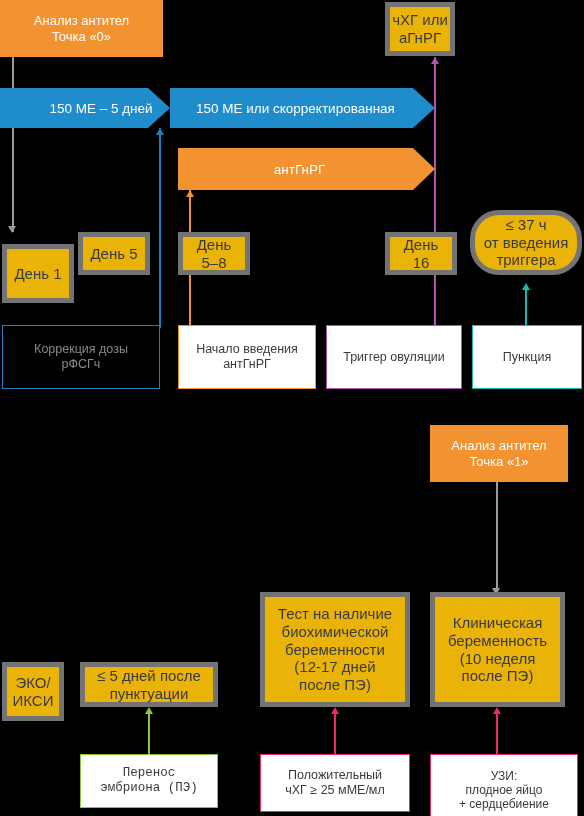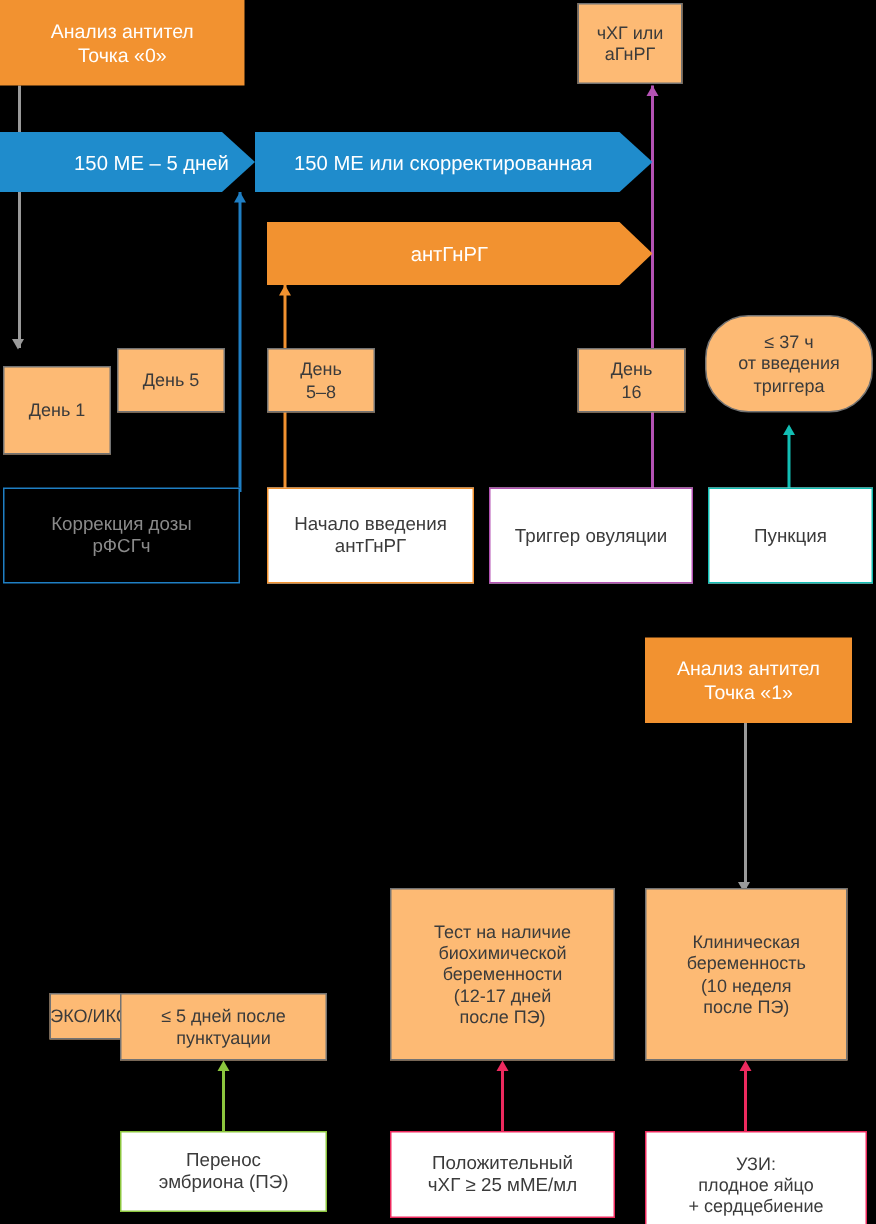--- a/index.html
+++ b/index.html
@@ -12,21 +12,21 @@
 
   
   .node{position:absolute;box-sizing:border-box;display:flex;
         align-items:center;justify-content:center;text-align:center;
         line-height:1.18;}
 
   
   .banner{background:#F29230;color:#ffffff;font-size:13px;}
 
   
-  .wbox{background:#fdba74;border:1px solid #737373;color:#3B3B3B;font-size:12px;}
+  .wbox{background:#eab308;border:5px solid #737373;color:#3B3B3B;font-size:15px;}
 
   
   .cbox{background:#FFFFFF;color:#3B3B3B;font-size:12.5px;border:1.5px solid #888;}
 
   
   .dbox{background:#000;color:#8A8A8A;font-size:12.5px;border:1.5px solid #1F7FC4;}
 
   
   .chev{position:absolute;display:flex;align-items:center;justify-content:center;
         color:#fff;font-size:13.5px;text-align:center;box-sizing:border-box;}
@@ -151,31 +151,31 @@
     <span>после ПЭ)</span>
   </div>
 
   <div class="node wbox" style="left:430px;top:592px;width:135px;height:115px;flex-direction:column;">
     <span>Клиническая</span>
     <span>беременность</span>
     <span>(10 неделя</span>
     <span>после ПЭ)</span>
   </div>
 
-  <div class="node wbox" style="left:2px;top:662px;width:62px;height:31px;flex-direction:row;margin-left:31px;">
+  <div class="node wbox" style="left:2px;top:662px;width:62px;height:59px;flex-direction:column;">
     <span>ЭКО/</span>
     <span>ИКСИ</span>
   </div>
 
   <div class="node wbox" style="left:80px;top:662px;width:138px;height:45px;flex-direction:column;">
     <span>≤ 5 дней после</span>
     <span>пунктуации</span>
   </div>
 
-  <div class="node cbox" style="left:80px;top:754px;width:138px;height:54px;border-color:#8CC63E;flex-direction:column;">
+  <div class="node cbox" style="left:80px;top:754px;width:138px;height:54px;border-color:#8CC63E;flex-direction:column;font-family:Liberation Mono, monospace;">
     <span>Перенос</span>
     <span>эмбриона (ПЭ)</span>
   </div>
 
   <div class="node cbox" style="left:260px;top:754px;width:150px;height:58px;border-color:#ED2A5E;flex-direction:column;">
     <span>Положительный</span>
     <span>чХГ ≥ 25 мМЕ/мл</span>
   </div>
 
   <div class="node cbox" style="left:430px;top:754px;width:148px;height:72px;border-color:#ED2A5E;flex-direction:column;font-size:12px;">

